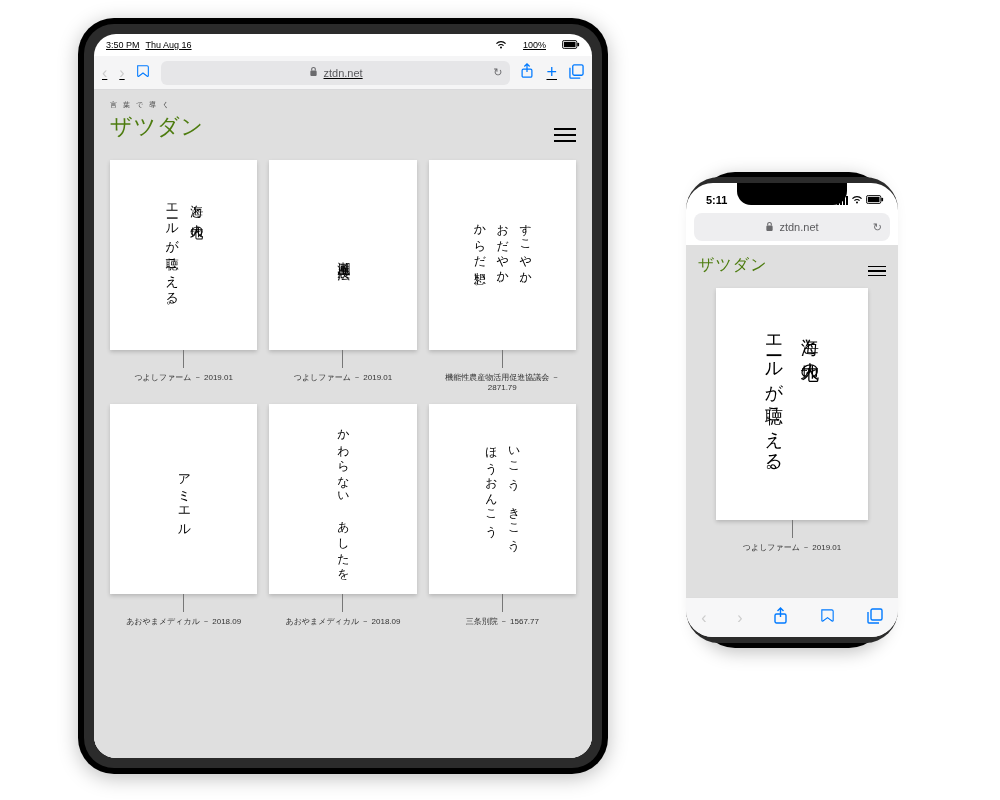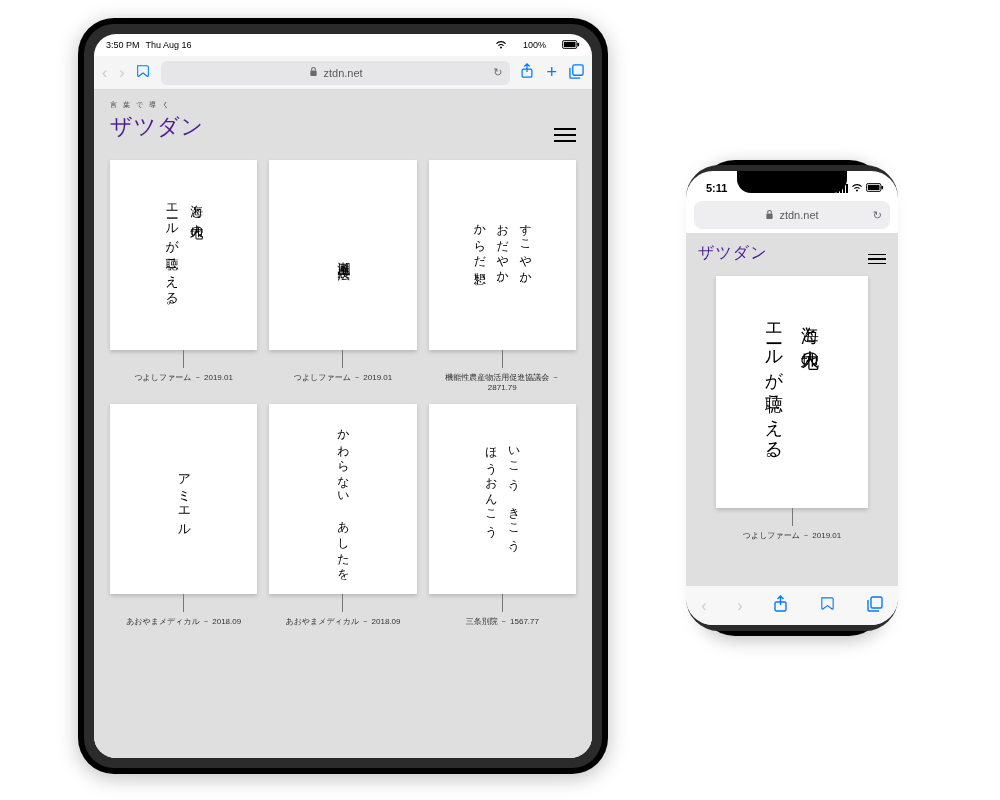--- a/index.html
+++ b/index.html
@@ -27,20 +27,21 @@
     justify-content: center;
   }
   .ipad-inner {
     width: 518px;
     height: 744px;
     background: #2b2b2b;
     border-radius: 30px;
     display: flex;
     align-items: center;
     justify-content: center;
+    text-decoration: underline;
   }
   .ipad-screen {
     width: 498px;
     height: 724px;
     background: #fff;
     border-radius: 22px;
     overflow: hidden;
     position: relative;
   }
 
@@ -126,21 +127,21 @@
   }
   .page-header .tag {
     font-size: 7px;
     letter-spacing: 2px;
     color: #444;
   }
   .page-header .logo {
     font-size: 22px;
     letter-spacing: 1px;
     font-weight: 500;
-    color: #4c1d95;
+    color: #4d7c0f;
     margin-top: 2px;
   }
   .hamburger {
     width: 22px;
     display: flex;
     flex-direction: column;
     gap: 4px;
   }
   .hamburger span {
     height: 2px;
@@ -192,21 +193,21 @@
     color: #000;
     max-height: 170px;
     white-space: pre-line;
   }
   .vt.small { font-size: 12px; }
 
   
   .iphone {
     position: absolute;
     left: 697px;
-    top: 160px;
+    top: 172px;
     width: 190px;
     height: 476px;
     background: #000;
     border-radius: 38px;
     box-shadow: 0 4px 18px rgba(0,0,0,0.25);
     display: flex;
     align-items: center;
     justify-content: center;
   }
   .iphone-inner {

